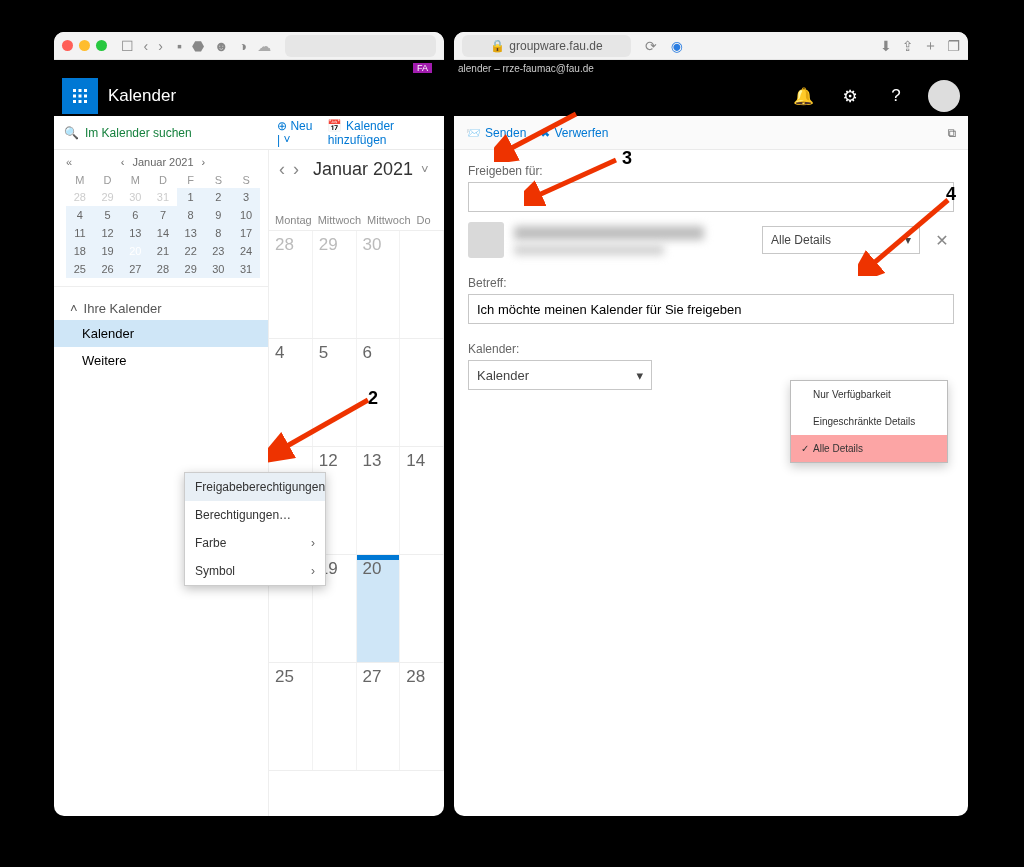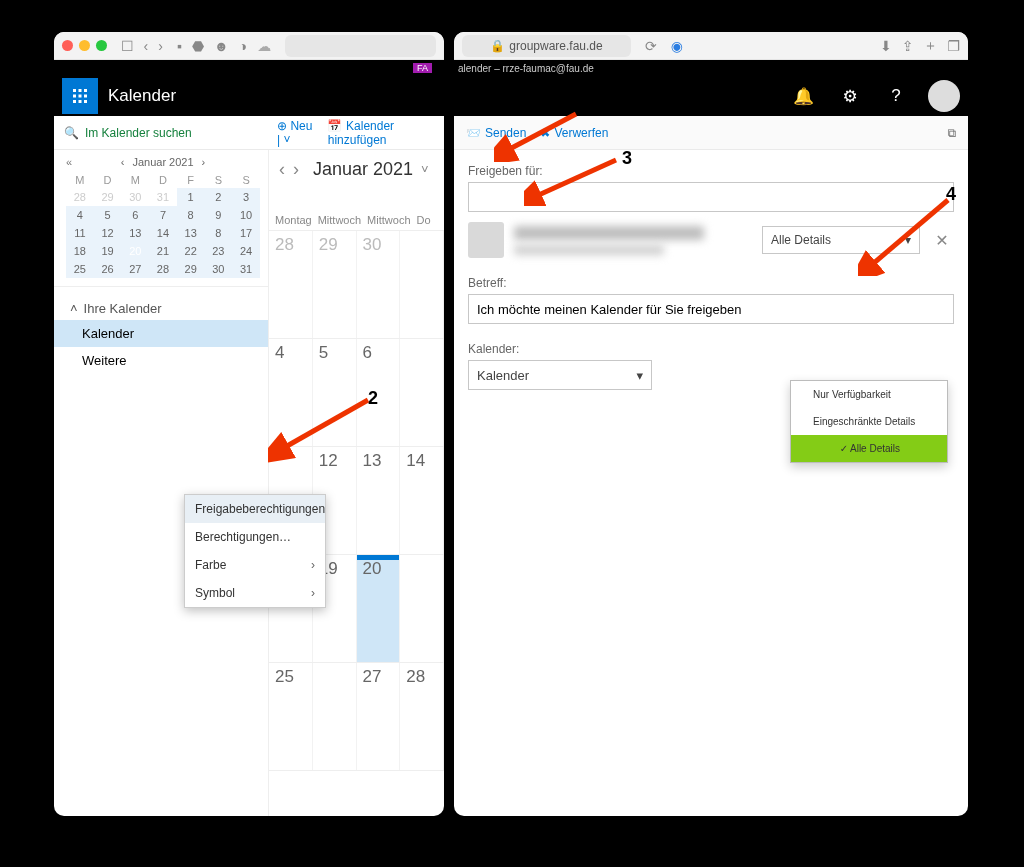--- a/index.html
+++ b/index.html
@@ -47,21 +47,21 @@
   .mini td.sel { background:#0078d4; color:#fff; }
   .mini td.in { background:#eaf3fb; }
 
   
   .tree { padding:10px 0; font-size:13px; }
   .tree-head { padding:4px 16px; color:#555; display:flex; align-items:center; gap:6px;}
   .tree-item { padding:6px 28px; }
   .tree-item.sel { background:#cfe6f7; }
 
   
-  .ctxmenu { position:absolute; left:130px; top:462px; width:142px; background:#fff; border:1px solid #ccc; box-shadow:0 3px 10px rgba(0,0,0,0.25); font-size:12px; z-index:50;}
+  .ctxmenu { position:absolute; left:130px; top:440px; width:142px; background:#fff; border:1px solid #ccc; box-shadow:0 3px 10px rgba(0,0,0,0.25); font-size:12px; z-index:50;}
   .ctxmenu .citem { padding:7px 10px; color:#333; display:flex; justify-content:space-between;}
   .ctxmenu .citem.hl { background:#e8eff5; }
   .ctxmenu .citem .chev { color:#666; }
 
   
   .cal-main { position:absolute; left:214px; top:118px; right:0; bottom:0; border-left:1px solid #eee; }
   .cal-nav { height:38px; display:flex; align-items:center; gap:8px; padding:0 10px; font-size:18px; color:#333;}
   .cal-days { display:flex; font-size:11px; color:#888; border-bottom:1px solid #eee; padding:0 0 4px;}
   .cal-days span { flex:1; padding-left:6px;margin-top:26px; }
   .cal-grid { }
@@ -80,21 +80,21 @@
   .tinput { width:100%; height:30px; border:1px solid #c7c7c7; padding:4px 8px; font-size:13px;}
   .person-row { display:flex; align-items:center; gap:10px; padding:10px 0; }
   .person-row .pavatar { width:36px; height:36px; background:#d9d9d9; border-radius:3px; }
   .person-row .pname { filter: blur(4px); background:#bdbdbd; width:190px; height:14px; border-radius:2px; margin-bottom:5px;}
   .person-row .pmail { filter: blur(4px); background:#cfcfcf; width:150px; height:10px; border-radius:2px;}
   .perm-sel { width:158px; height:28px; border:1px solid #c7c7c7; background:#fff; display:flex; align-items:center; justify-content:space-between; padding:0 8px; font-size:12px;}
   .xbtn { width:24px; text-align:center; color:#888; font-size:16px; }
 
   .dropdown { position:absolute; left:296px; top:230px; width:158px; background:#fff; border:1px solid #bcbcbc; box-shadow:0 4px 10px rgba(0,0,0,0.2); z-index:60; font-size:10px;margin-left:40px;}
   .dropdown .ditem { padding:8px 10px; color:#333; }
-  .dropdown .ditem.sel { background:#84cc16;text-align:center; }
+  .dropdown .ditem.sel { background:#fca5a5; }
   .dropdown .ditem .chk { display:inline-block; width:12px; }
 
   .select { width:184px; height:30px; border:1px solid #c7c7c7; display:flex; align-items:center; justify-content:space-between; padding:0 8px; font-size:13px; margin-top:4px;}
 
   
   .arrow { position:absolute; z-index:200; }
   .albl { position:absolute; font-weight:bold; font-size:18px; color:#000; z-index:201; }
 
 </style>
 </head>

